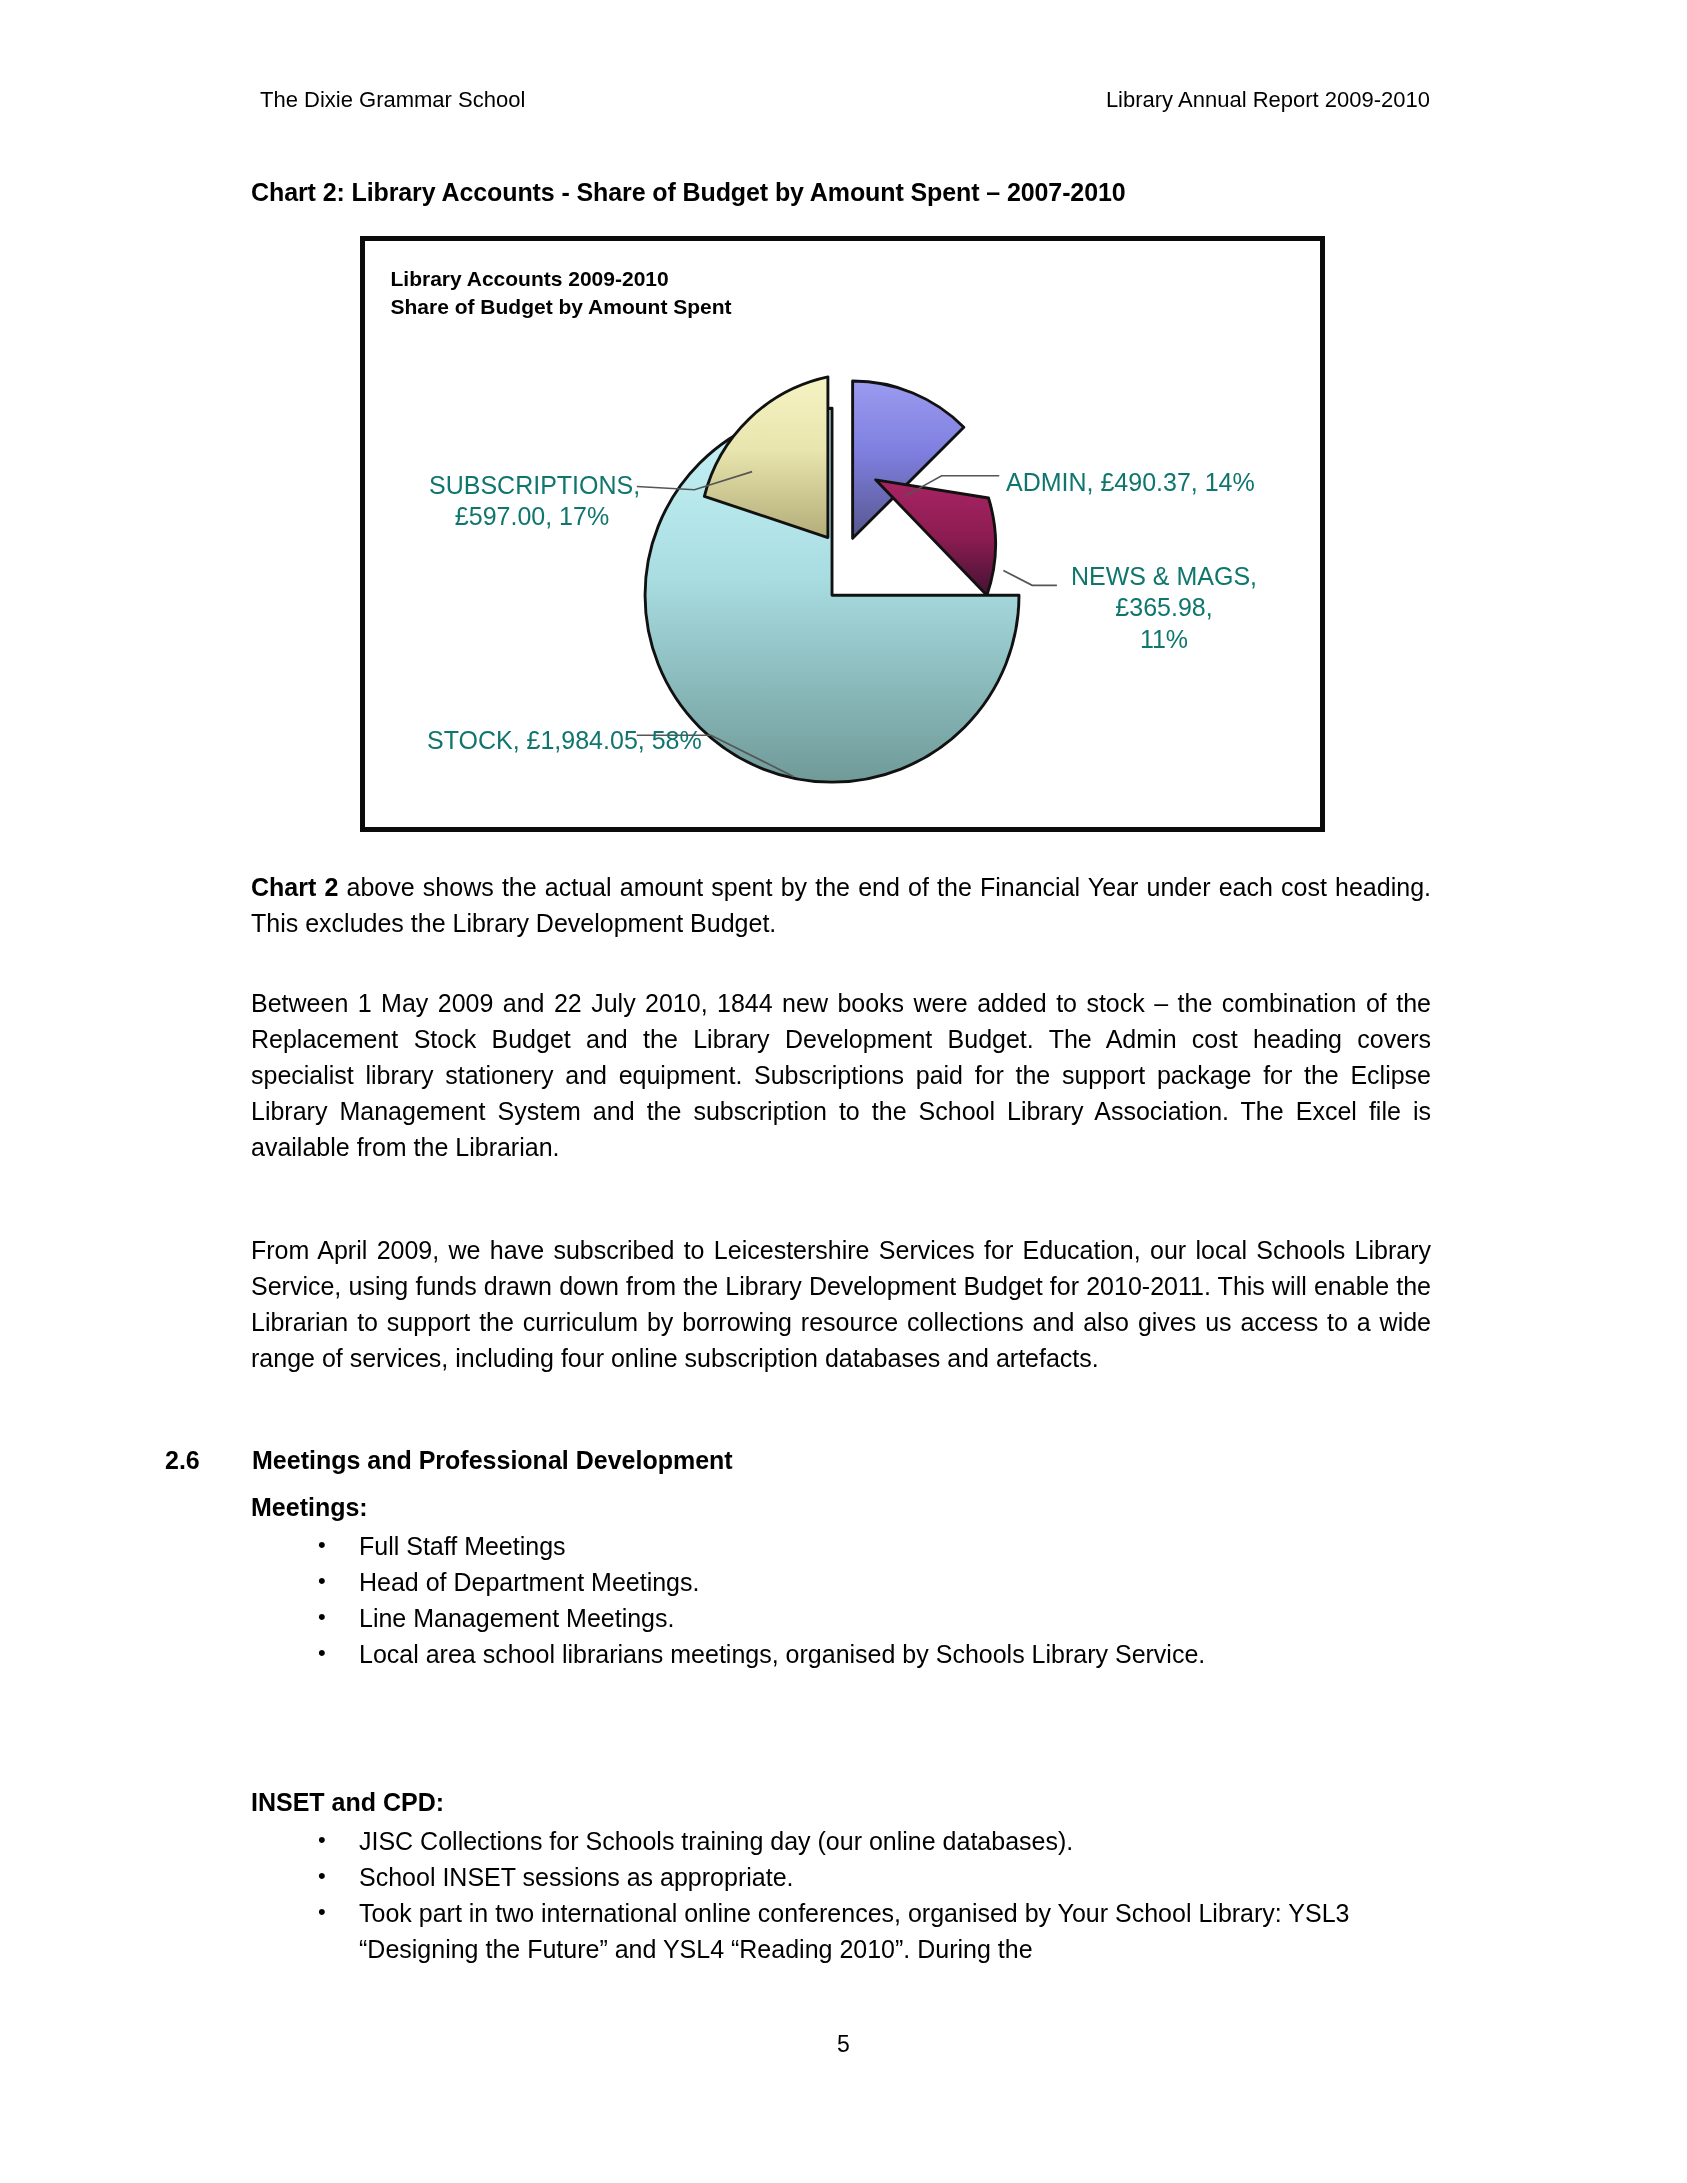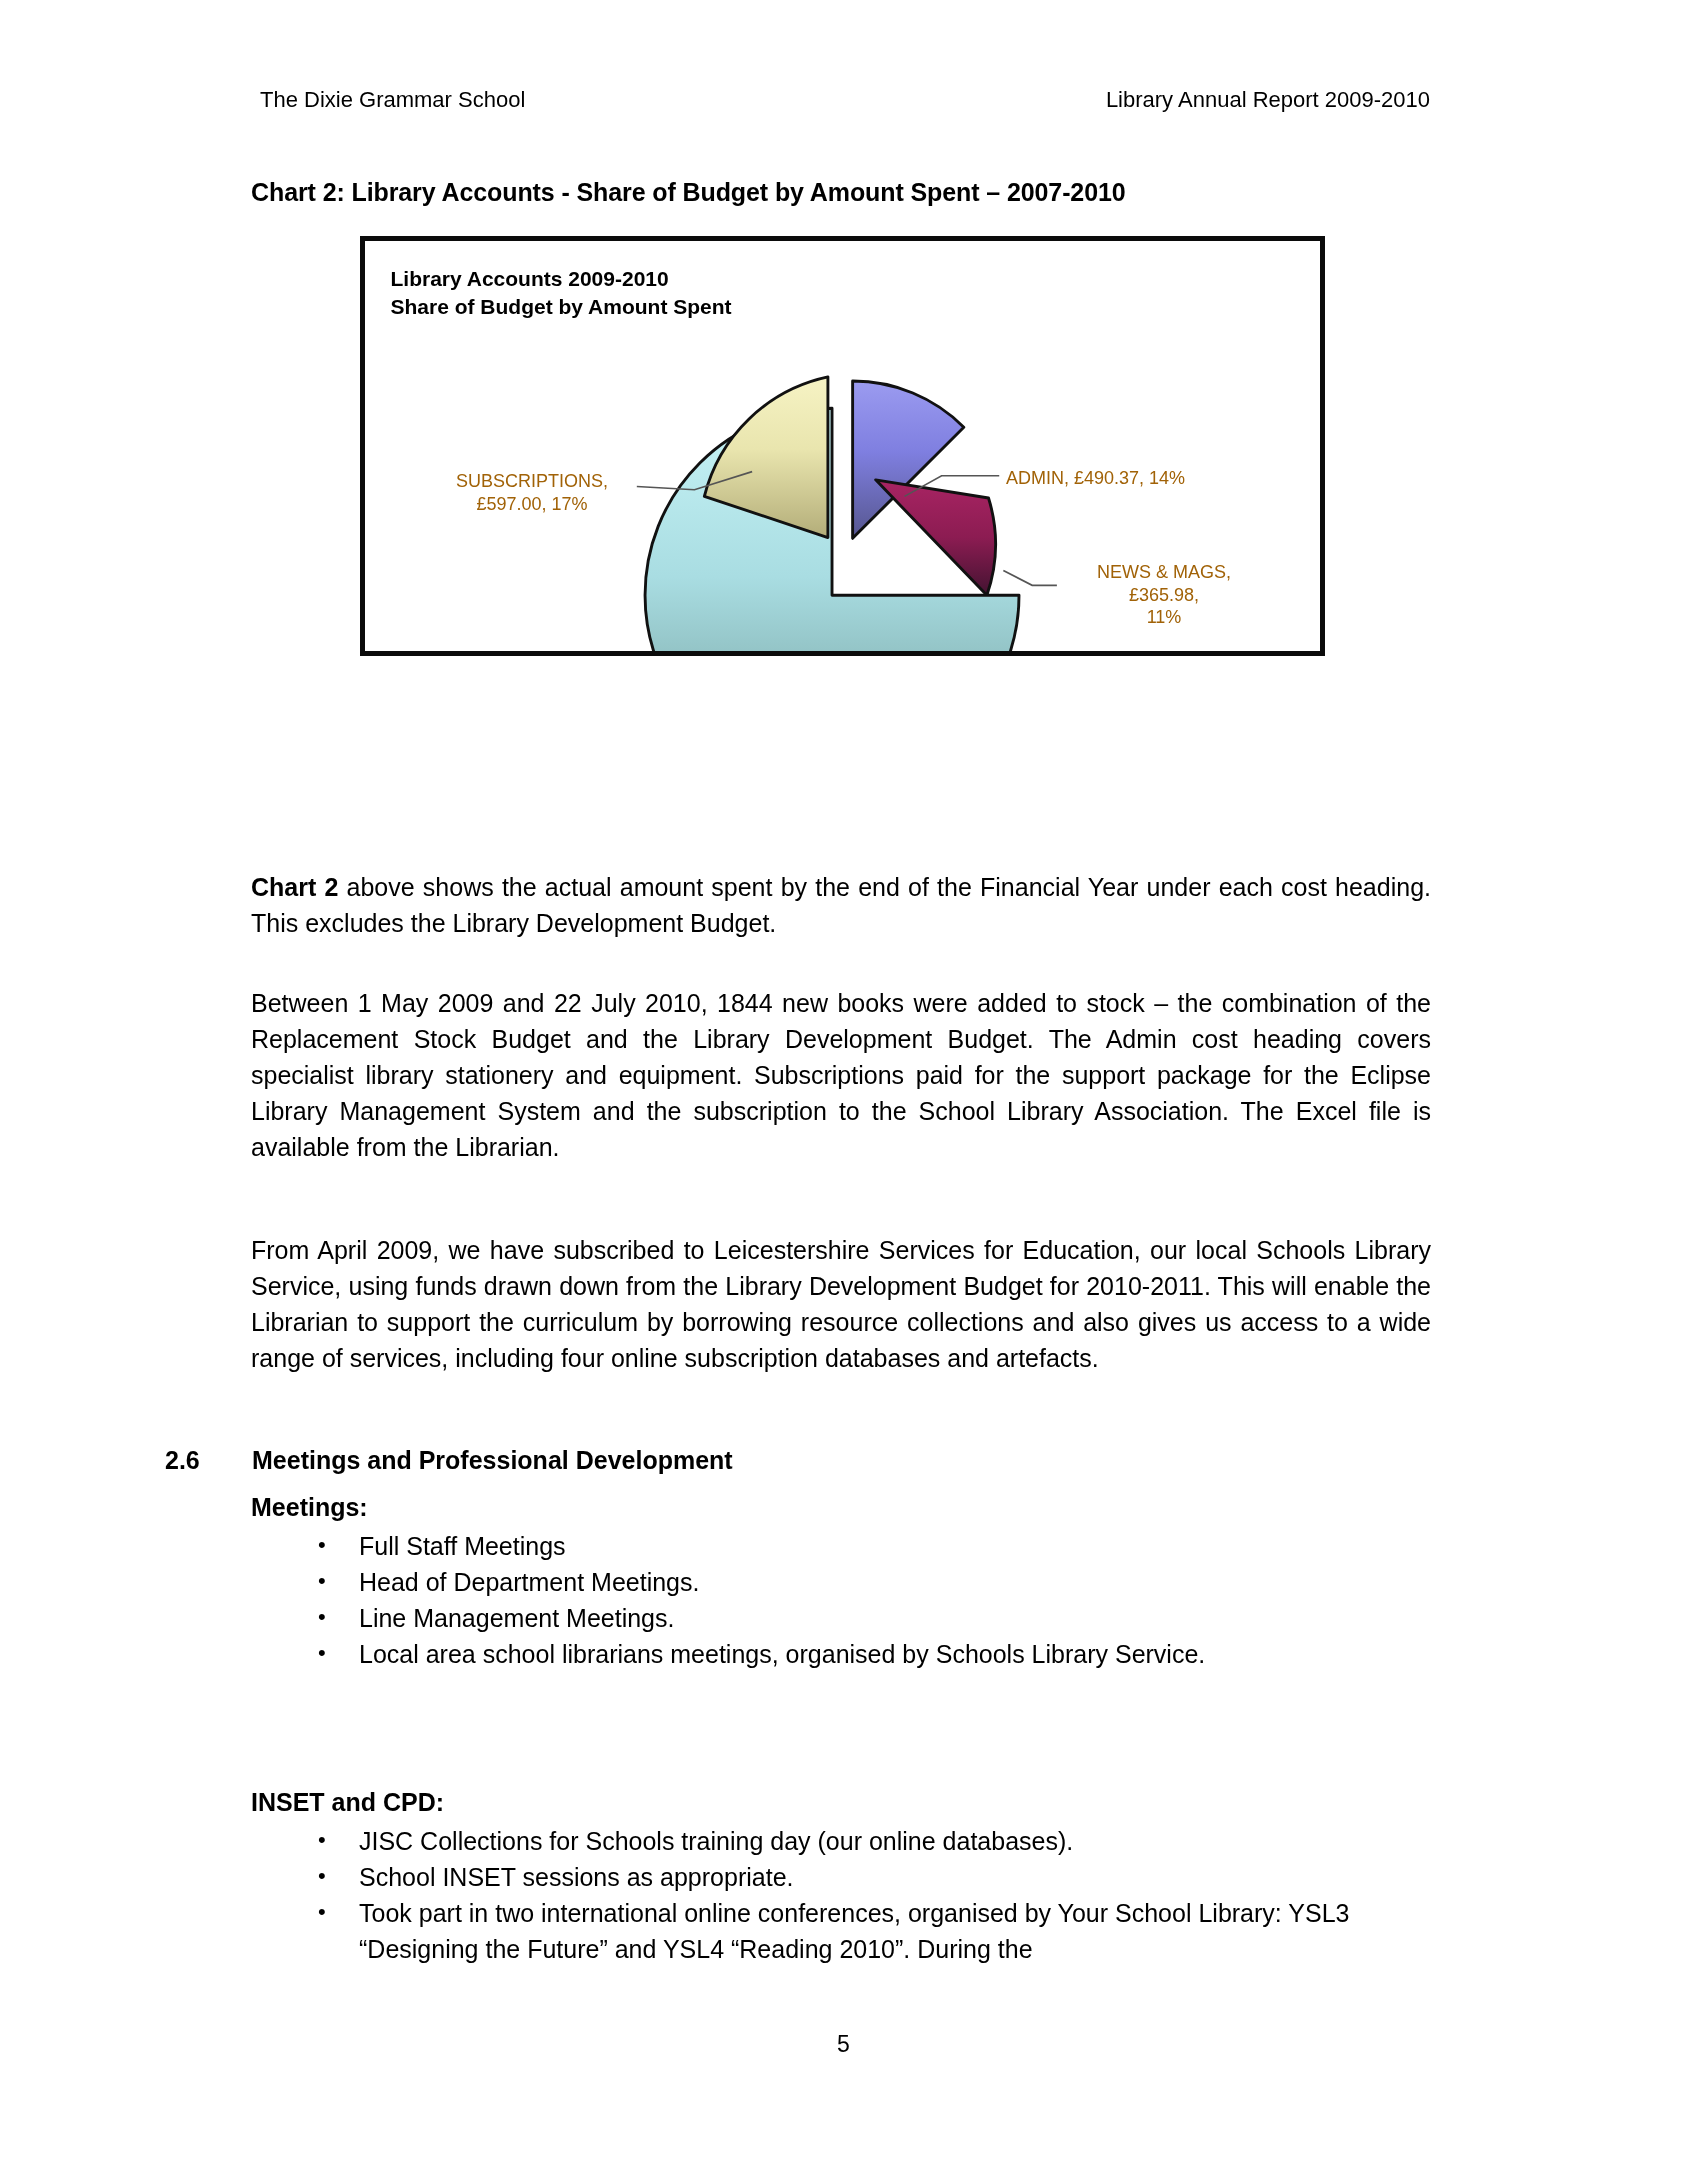--- a/index.html
+++ b/index.html
@@ -50,21 +50,21 @@
     letter-spacing: -0.1px;
     white-space: nowrap;
   }
 
   
   .chart-frame {
     position: absolute;
     left: 360px;
     top: 236px;
     width: 965px;
-    height: 420px;
+    height: 596px;
     border: 5.8px solid #0b0b0b;
     background: #ffffff;
     box-sizing: border-box;
   }
   .chart-inner {
     position: absolute;
     inset: 0;
     overflow: hidden;
   }
   .chart-title {
@@ -80,23 +80,23 @@
   .pie-svg {
     position: absolute;
     left: 0;
     top: 0;
     width: 953px;
     height: 584px;
   }
 
   .pie-label {
     position: absolute;
-    font-size: 18px;
+    font-size: 25px;
     line-height: 1.25;
-    color: #a16207;
+    color: #0f766e;
     white-space: pre-line;
   }
   .lbl-subs  { left: 64px;  top: 229px; width: 206px; text-align: center; }
   .lbl-admin { left: 641px; top: 226px; text-align: left; white-space: nowrap; }
   .lbl-news  { left: 696px; top: 320px; width: 206px; text-align: center; }
   .lbl-stock { left: 62px;  top: 484px; text-align: left; white-space: nowrap; }
 
   
   .body-block {
     position: absolute;

